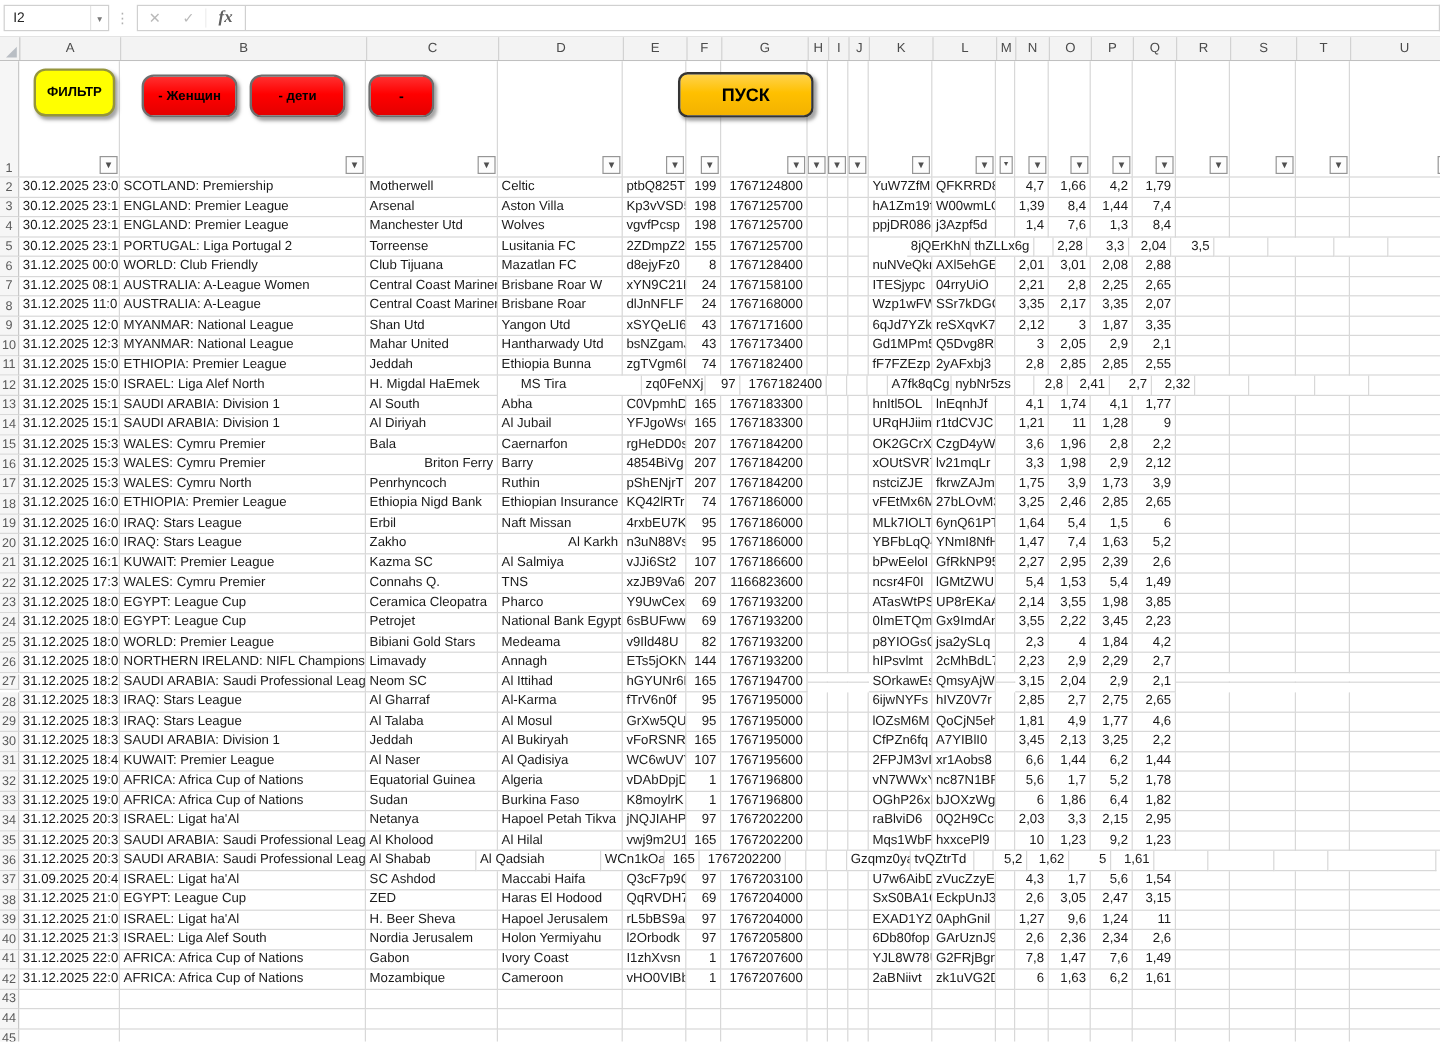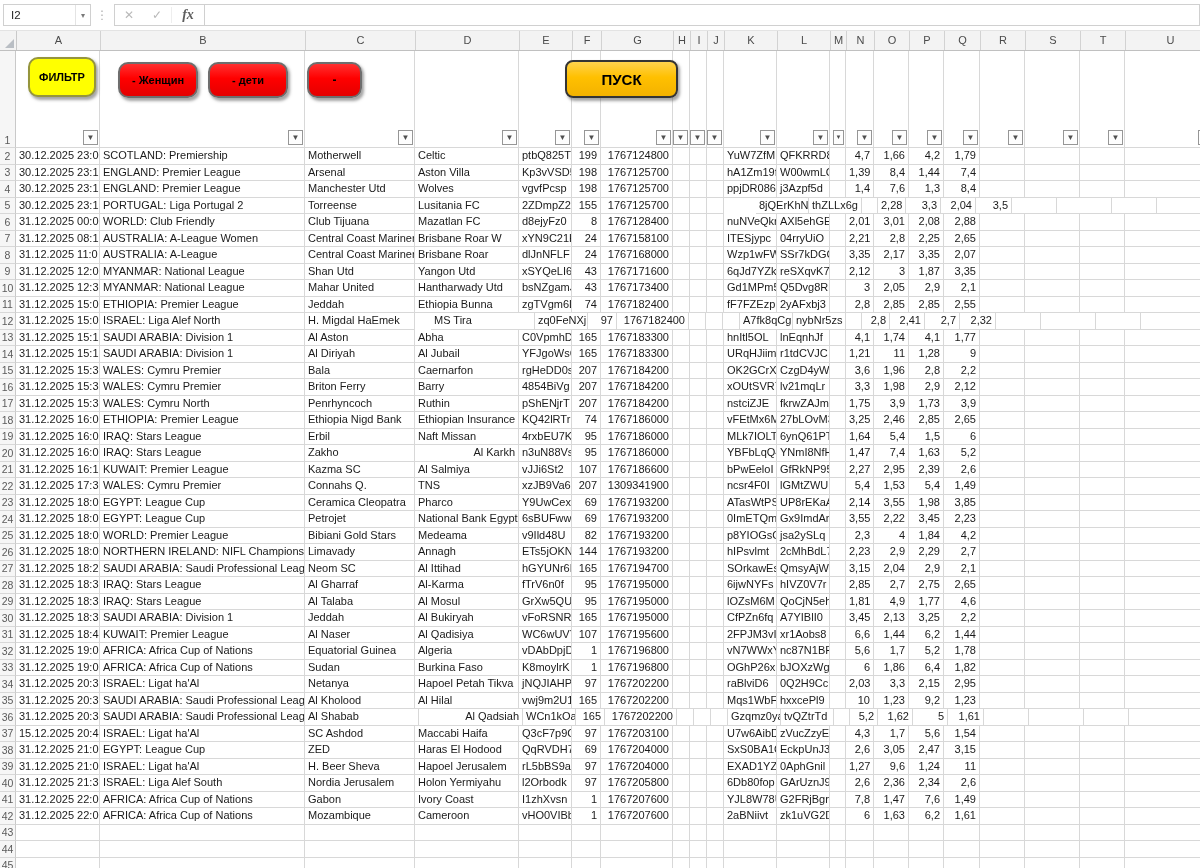--- a/index.html
+++ b/index.html
@@ -436,21 +436,21 @@
       <div class="cell num" style="width: 36px; line-height: 15.5px;">2,32</div>
       <div class="cell" style="width: 45px; line-height: 15.5px;"></div>
       <div class="cell" style="width: 55px; line-height: 15.5px;"></div>
       <div class="cell" style="width: 45px; line-height: 15.5px;"></div>
       <div class="cell" style="width: 90px; line-height: 15.5px;"></div>
     </div>
     <div class="row" style="height: 16.5px;">
       <div class="rowhdr">13</div>
       <div class="cell" style="width: 84px; line-height: 15.5px;">31.12.2025 15:1</div>
       <div class="cell" style="width: 205px; line-height: 15.5px;">SAUDI ARABIA: Division 1</div>
-      <div class="cell" style="width: 110px; line-height: 15.5px;">Al Aston</div>
+      <div class="cell" style="width: 110px; line-height: 15.5px;">Al South</div>
       <div class="cell" style="width: 104px; line-height: 15.5px;">Abha</div>
       <div class="cell" style="width: 53px; line-height: 15.5px;">C0VpmhDa</div>
       <div class="cell num" style="width: 29px; line-height: 15.5px;">165</div>
       <div class="cell num" style="width: 72px; line-height: 15.5px;">1767183300</div>
       <div class="cell" style="width: 17px; line-height: 15.5px;"></div>
       <div class="cell" style="width: 17px; line-height: 15.5px;"></div>
       <div class="cell" style="width: 17px; line-height: 15.5px;"></div>
       <div class="cell" style="width: 53px; line-height: 15.5px;">hnItl5OL</div>
       <div class="cell" style="width: 53px; line-height: 15.5px;">lnEqnhJf</div>
       <div class="cell" style="width: 16px; line-height: 15.5px;"></div>
@@ -508,21 +508,21 @@
       <div class="cell num" style="width: 36px; line-height: 15.5px;">2,2</div>
       <div class="cell" style="width: 45px; line-height: 15.5px;"></div>
       <div class="cell" style="width: 55px; line-height: 15.5px;"></div>
       <div class="cell" style="width: 45px; line-height: 15.5px;"></div>
       <div class="cell" style="width: 90px; line-height: 15.5px;"></div>
     </div>
     <div class="row" style="height: 16.5px;">
       <div class="rowhdr">16</div>
       <div class="cell" style="width: 84px; line-height: 15.5px;">31.12.2025 15:3</div>
       <div class="cell" style="width: 205px; line-height: 15.5px;">WALES: Cymru Premier</div>
-      <div class="cell" style="width: 110px; line-height: 15.5px;">Briton Ferry</div>
+      <div class="cell" style="width: 110px; line-height: 15.5px; text-align: right;">Briton Ferry</div>
       <div class="cell" style="width: 104px; line-height: 15.5px;">Barry</div>
       <div class="cell" style="width: 53px; line-height: 15.5px;">4854BiVg</div>
       <div class="cell num" style="width: 29px; line-height: 15.5px;">207</div>
       <div class="cell num" style="width: 72px; line-height: 15.5px;">1767184200</div>
       <div class="cell" style="width: 17px; line-height: 15.5px;"></div>
       <div class="cell" style="width: 17px; line-height: 15.5px;"></div>
       <div class="cell" style="width: 17px; line-height: 15.5px;"></div>
       <div class="cell" style="width: 53px; line-height: 15.5px;">xOUtSVR7</div>
       <div class="cell" style="width: 53px; line-height: 15.5px;">lv21mqLr</div>
       <div class="cell" style="width: 16px; line-height: 15.5px;"></div>
@@ -656,21 +656,21 @@
       <div class="cell" style="width: 90px; line-height: 15.5px;"></div>
     </div>
     <div class="row" style="height: 16.5px;">
       <div class="rowhdr">22</div>
       <div class="cell" style="width: 84px; line-height: 15.5px;">31.12.2025 17:3</div>
       <div class="cell" style="width: 205px; line-height: 15.5px;">WALES: Cymru Premier</div>
       <div class="cell" style="width: 110px; line-height: 15.5px;">Connahs Q.</div>
       <div class="cell" style="width: 104px; line-height: 15.5px;">TNS</div>
       <div class="cell" style="width: 53px; line-height: 15.5px;">xzJB9Va6</div>
       <div class="cell num" style="width: 29px; line-height: 15.5px;">207</div>
-      <div class="cell num" style="width: 72px; line-height: 15.5px;">1309341900</div>
+      <div class="cell num" style="width: 72px; line-height: 15.5px;">1166823600</div>
       <div class="cell" style="width: 17px; line-height: 15.5px;"></div>
       <div class="cell" style="width: 17px; line-height: 15.5px;"></div>
       <div class="cell" style="width: 17px; line-height: 15.5px;"></div>
       <div class="cell" style="width: 53px; line-height: 15.5px;">ncsr4F0I</div>
       <div class="cell" style="width: 53px; line-height: 15.5px;">lGMtZWUH</div>
       <div class="cell" style="width: 16px; line-height: 15.5px;"></div>
       <div class="cell num" style="width: 28px; line-height: 15.5px;">5,4</div>
       <div class="cell num" style="width: 35px; line-height: 15.5px;">1,53</div>
       <div class="cell num" style="width: 35px; line-height: 15.5px;">5,4</div>
       <div class="cell num" style="width: 36px; line-height: 15.5px;">1,49</div>
@@ -768,21 +768,21 @@
       <div class="cell" style="width: 16px; line-height: 15.5px;"></div>
       <div class="cell num" style="width: 28px; line-height: 15.5px;">2,23</div>
       <div class="cell num" style="width: 35px; line-height: 15.5px;">2,9</div>
       <div class="cell num" style="width: 35px; line-height: 15.5px;">2,29</div>
       <div class="cell num" style="width: 36px; line-height: 15.5px;">2,7</div>
       <div class="cell" style="width: 45px; line-height: 15.5px;"></div>
       <div class="cell" style="width: 55px; line-height: 15.5px;"></div>
       <div class="cell" style="width: 45px; line-height: 15.5px;"></div>
       <div class="cell" style="width: 90px; line-height: 15.5px;"></div>
     </div>
-    <div class="row" style="height: 16.5px;">
+    <div class="row" style="height: 16.5px; align-items: center;">
       <div class="rowhdr">27</div>
       <div class="cell" style="width: 84px; line-height: 15.5px;">31.12.2025 18:2</div>
       <div class="cell" style="width: 205px; line-height: 15.5px;">SAUDI ARABIA: Saudi Professional League</div>
       <div class="cell" style="width: 110px; line-height: 15.5px;">Neom SC</div>
       <div class="cell" style="width: 104px; line-height: 15.5px;">Al Ittihad</div>
       <div class="cell" style="width: 53px; line-height: 15.5px;">hGYUNr6E</div>
       <div class="cell num" style="width: 29px; line-height: 15.5px;">165</div>
       <div class="cell num" style="width: 72px; line-height: 15.5px;">1767194700</div>
       <div class="cell" style="width: 17px; line-height: 15.5px;"></div>
       <div class="cell" style="width: 17px; line-height: 15.5px;"></div>
@@ -988,43 +988,43 @@
       <div class="cell num" style="width: 36px; line-height: 15.5px;">1,23</div>
       <div class="cell" style="width: 45px; line-height: 15.5px;"></div>
       <div class="cell" style="width: 55px; line-height: 15.5px;"></div>
       <div class="cell" style="width: 45px; line-height: 15.5px;"></div>
       <div class="cell" style="width: 90px; line-height: 15.5px;"></div>
     </div>
     <div class="row" style="height: 16.5px;">
       <div class="rowhdr">36</div>
       <div class="cell" style="width: 84px; line-height: 15.5px;">31.12.2025 20:3</div>
       <div class="cell" style="width: 205px; line-height: 15.5px;">SAUDI ARABIA: Saudi Professional League</div>
-      <div class="cell" style="width: 114px; line-height: 15.5px;">Al Shabab</div>
-      <div class="cell" style="width: 104px; line-height: 15.5px; text-align: right;">Al Qadsiah</div>
+      <div class="cell" style="width: 92px; line-height: 15.5px;">Al Shabab</div>
+      <div class="cell" style="width: 104px; line-height: 15.5px;">Al Qadsiah</div>
       <div class="cell" style="width: 53px; line-height: 15.5px;">WCn1kOa</div>
       <div class="cell num" style="width: 29px; line-height: 15.5px;">165</div>
       <div class="cell num" style="width: 72px; line-height: 15.5px;">1767202200</div>
       <div class="cell" style="width: 17px; line-height: 15.5px;"></div>
       <div class="cell" style="width: 17px; line-height: 15.5px;"></div>
       <div class="cell" style="width: 17px; line-height: 15.5px;"></div>
       <div class="cell" style="width: 53px; line-height: 15.5px;">Gzqmz0ya</div>
       <div class="cell" style="width: 53px; line-height: 15.5px;">tvQZtrTd</div>
       <div class="cell" style="width: 16px; line-height: 15.5px;"></div>
       <div class="cell num" style="width: 28px; line-height: 15.5px;">5,2</div>
       <div class="cell num" style="width: 35px; line-height: 15.5px;">1,62</div>
       <div class="cell num" style="width: 35px; line-height: 15.5px;">5</div>
       <div class="cell num" style="width: 36px; line-height: 15.5px;">1,61</div>
       <div class="cell" style="width: 45px; line-height: 15.5px;"></div>
       <div class="cell" style="width: 55px; line-height: 15.5px;"></div>
       <div class="cell" style="width: 45px; line-height: 15.5px;"></div>
       <div class="cell" style="width: 90px; line-height: 15.5px;"></div>
     </div>
     <div class="row" style="height: 16.5px;">
       <div class="rowhdr">37</div>
-      <div class="cell" style="width: 84px; line-height: 15.5px;">15.12.2025 20:4</div>
+      <div class="cell" style="width: 84px; line-height: 15.5px;">31.09.2025 20:4</div>
       <div class="cell" style="width: 205px; line-height: 15.5px;">ISRAEL: Ligat ha'Al</div>
       <div class="cell" style="width: 110px; line-height: 15.5px;">SC Ashdod</div>
       <div class="cell" style="width: 104px; line-height: 15.5px;">Maccabi Haifa</div>
       <div class="cell" style="width: 53px; line-height: 15.5px;">Q3cF7p9C</div>
       <div class="cell num" style="width: 29px; line-height: 15.5px;">97</div>
       <div class="cell num" style="width: 72px; line-height: 15.5px;">1767203100</div>
       <div class="cell" style="width: 17px; line-height: 15.5px;"></div>
       <div class="cell" style="width: 17px; line-height: 15.5px;"></div>
       <div class="cell" style="width: 17px; line-height: 15.5px;"></div>
       <div class="cell" style="width: 53px; line-height: 15.5px;">U7w6AibD</div>

